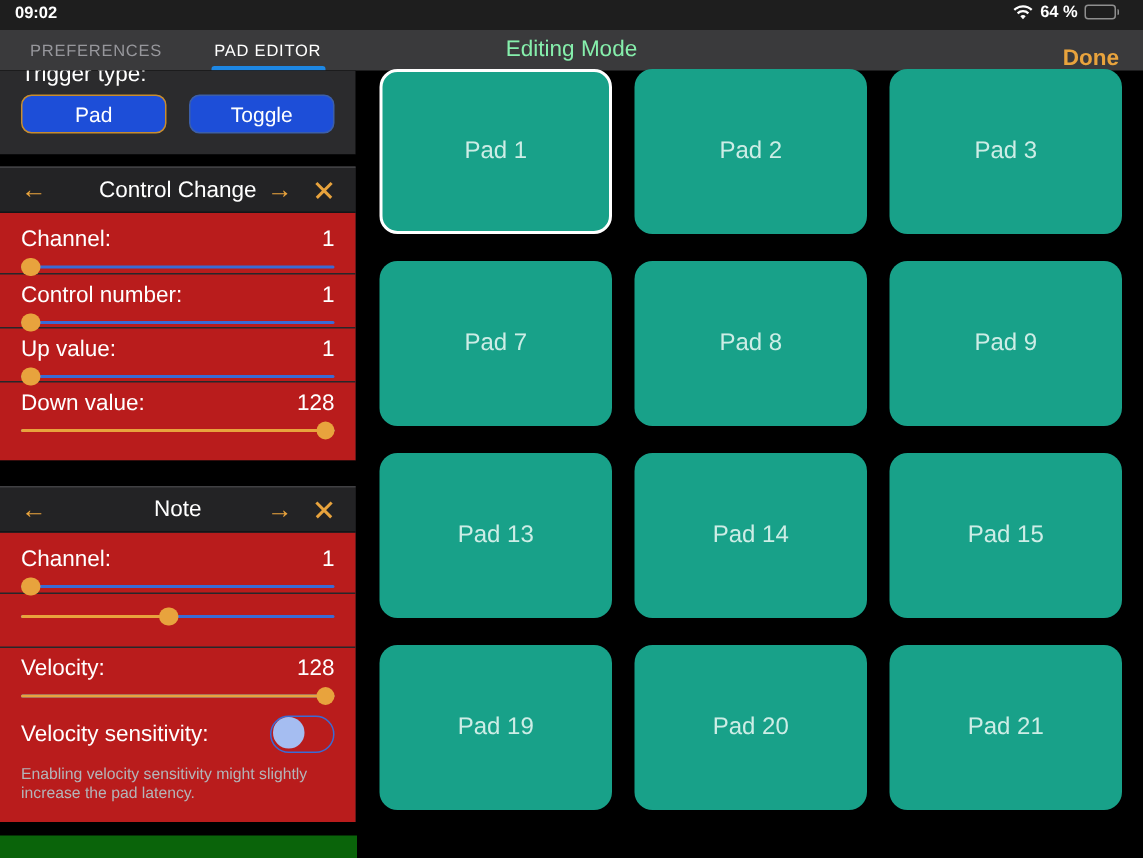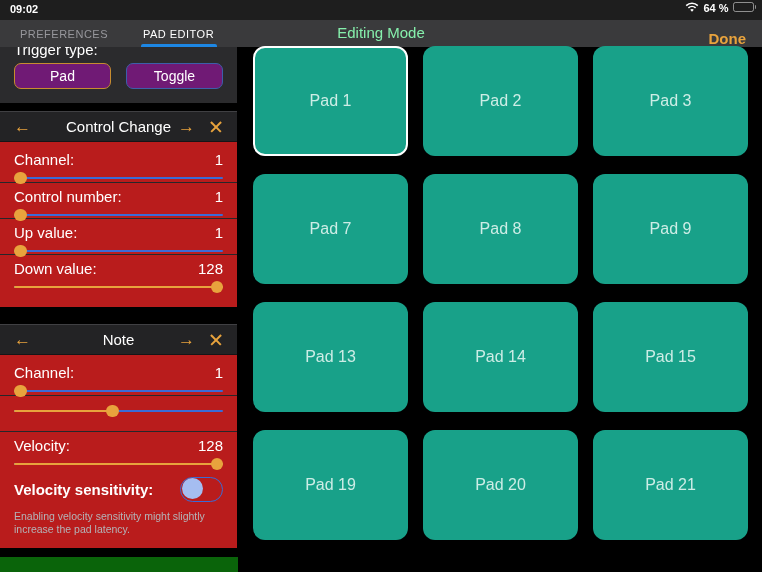--- a/index.html
+++ b/index.html
@@ -10,21 +10,21 @@
     overflow:hidden; color:#fff;
   }
 
   
   .statusbar {
     position:absolute; left:0; top:0; width:762px; height:20px;
     background:#1e1e1e; display:flex; align-items:center;
     font-size:11px; font-weight:bold; color:#fff;
   }
   .status-left { position:absolute; left:10px; top:3px; display:flex; gap:9px;flex-direction:column; }
-  .status-right { position:absolute; right:6px; top:2px; display:flex; align-items:flex-start; gap:4px; }
+  .status-right { position:absolute; right:16px; top:2px; display:flex; align-items:center; gap:4px; }
   .bat-body {
     position:relative; width:21px; height:10px;
     border:1px solid rgba(255,255,255,.5); border-radius:2.5px; padding:1px;
   }
   .bat-fill { height:100%; background:#fff; border-radius:1px; }
   .bat-tip {
     width:1.5px; height:4px; background:rgba(255,255,255,.5);
     border-radius:0 1px 1px 0; margin-left:1px;
   }
 
@@ -62,21 +62,21 @@
   }
   .sec { background:#2b2b2d; }
   .sec-gap1 { height:8px; background:#000; }
   .sec-gap2 { height:17px; background:#000; }
 
   
   .trigger-sec { height:56px; padding:0 14px; overflow:hidden; }
   .trigger-label { font-size:15px; color:#fff; margin-top:-6px; line-height:18px; }
   .trigger-buttons { display:flex; gap:15px; margin-top:4px; }
   .tbtn {
-    flex:1; height:26px; background:#701a75; color:#fff; font-size:14px;
+    flex:1; height:26px; background:#1d4ed8; color:#fff; font-size:14px;
     border-radius:7px; font-family:inherit; display:flex; align-items:center;
     justify-content:center;
   }
   .tbtn-pad { border:1.5px solid #c78d2f; }
   .tbtn-toggle { border:1.5px solid #3c5fa9; }
 
   
   .mod-sec { display:flex; flex-direction:column; }
   .cc-sec { height:196px; }
   .note-sec { flex:1; }
@@ -112,21 +112,21 @@
     background:#e8a33d; border-radius:2px;
   }
   .slider-thumb {
     position:absolute; top:0.5px; width:12.5px; height:12.5px;
     border-radius:50%; background:#e8a33d;
   }
 
   
   .toggle-row {
     display:flex; align-items:center; justify-content:space-between;
-    padding:8px 14px 0 14px; height:36px;font-weight:bold;
+    padding:8px 14px 0 14px; height:36px;
   }
   .toggle-label { font-size:15px; color:#fff; }
   .switch {
     position:relative; width:43px; height:25px; border:1.5px solid #3a6bd6;
     border-radius:13px; background:transparent;
   }
   .switch-knob {
     position:absolute; left:0.5px; top:0.5px; width:21px; height:21px;
     border-radius:50%; background:#a5bdf1;
   }

